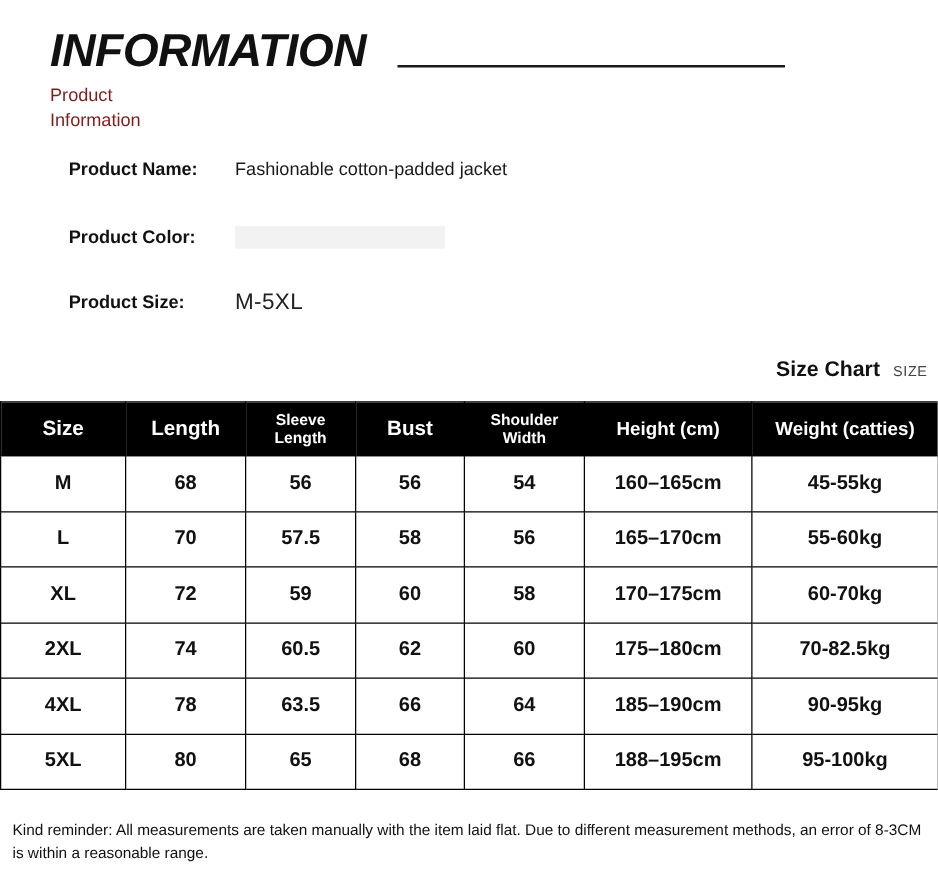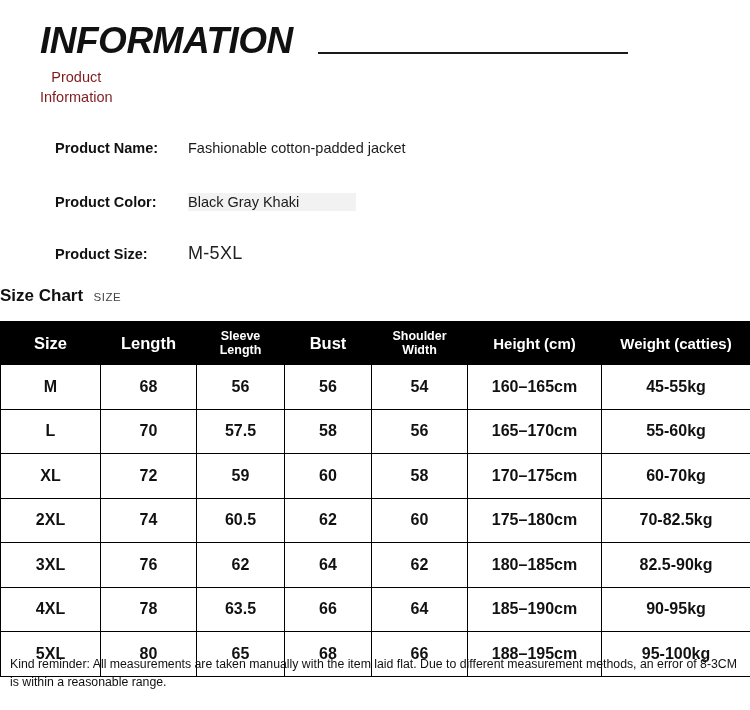--- a/index.html
+++ b/index.html
@@ -13,21 +13,20 @@
     font-family: "Liberation Sans", sans-serif;
     color: #111111;
     overflow: hidden;
     position: relative;
   }
 
   
   .header {
     position: relative;
     height: 110px;
-    text-align: center;
   }
   .info-title {
     position: absolute;
     left: 40px;
     top: 20px;
     font-family: "Liberation Sans", sans-serif;
     font-size: 37px;
     font-weight: bold;
     font-style: italic;
     letter-spacing: -0.5px;
@@ -58,21 +57,21 @@
     letter-spacing: 0.2px;
     color: #1a1a1a;
     font-weight: bold;
     width: 270px;
   }
 
   
   .specs {
     position: absolute;
     left: 0;
-    top: 134px;
+    top: 122px;
     width: 750px;
   }
   .spec-row {
     position: relative;
     height: 46px;
   }
   .spec-label {
     position: absolute;
     left: 55px;
     top: 6px;
@@ -99,21 +98,21 @@
     height: 18px;
     background: #f2f2f2;
   }
 
   
   .chart-heading {
     position: absolute;
     top: 286px;
     left: 0;
     width: 742px;
-    text-align: left;
+    text-align: right;
   }
   .chart-heading .main {
     font-size: 17px;
     font-weight: bold;
     color: #111;
   }
   .chart-heading .sub {
     font-size: 11.5px;
     color: #444;
     letter-spacing: 0.5px;
@@ -201,21 +200,20 @@
 <div class="specs">
 
   <div class="spec-row">
     <div class="spec-label">Product Name:</div>
     <div class="spec-value">Fashionable cotton-padded jacket</div>
   </div>
 
   <div class="spec-row" style="height:48px;">
     <div class="spec-label" style="top:14px;">Product Color:</div>
     <div class="spec-smudge" style="left:188px; top:13px; width:168px;"></div>
-    <div class="spec-value" style="top:13px;">Black Gray Khaki</div>
   </div>
 
   <div class="spec-row">
     <div class="spec-label" style="top:18px;">Product Size:</div>
     <div class="spec-value big" style="top:13px;">M-5XL</div>
   </div>
 
 </div>
 
 <div class="chart-heading">
@@ -286,29 +284,20 @@
       <tr>
         <td class="size-cell">2XL</td>
         <td>74</td>
         <td>60.5</td>
         <td>62</td>
         <td>60</td>
         <td class="bold-cell">175–180cm</td>
         <td class="bold-cell">70-82.5kg</td>
       </tr>
 
-      <tr>
-        <td class="size-cell">3XL</td>
-        <td>76</td>
-        <td>62</td>
-        <td>64</td>
-        <td>62</td>
-        <td class="bold-cell">180–185cm</td>
-        <td class="bold-cell">82.5-90kg</td>
-      </tr>
 
       <tr>
         <td class="size-cell">4XL</td>
         <td>78</td>
         <td>63.5</td>
         <td>66</td>
         <td>64</td>
         <td class="bold-cell">185–190cm</td>
         <td class="bold-cell">90-95kg</td>
       </tr>

